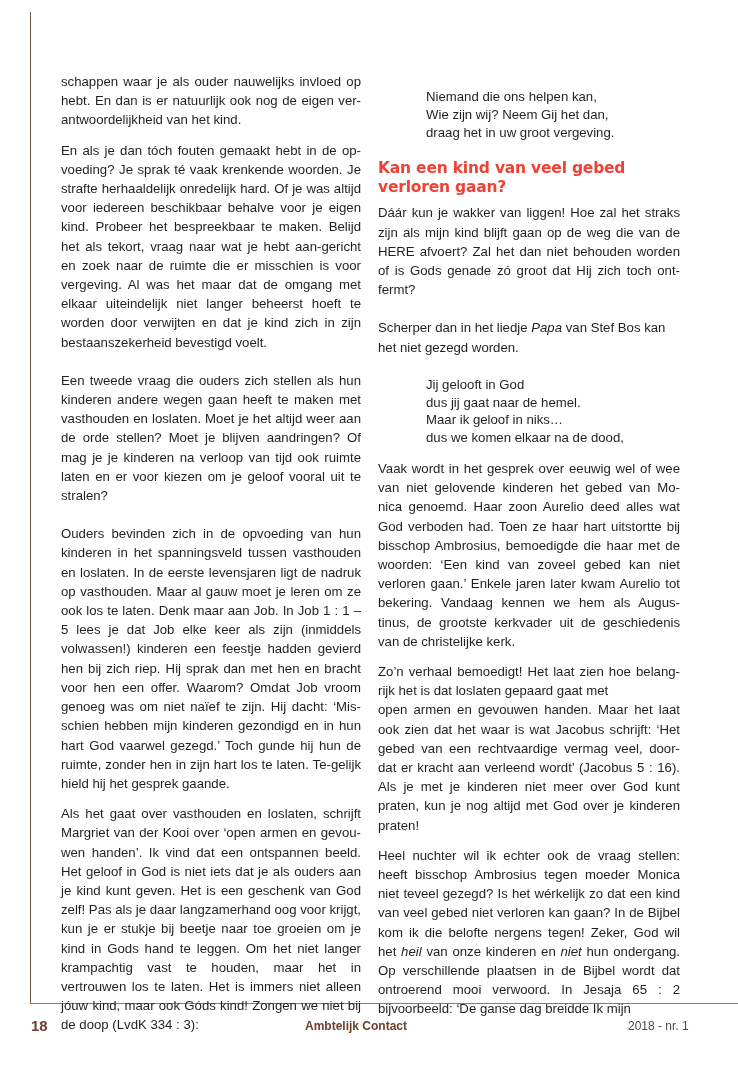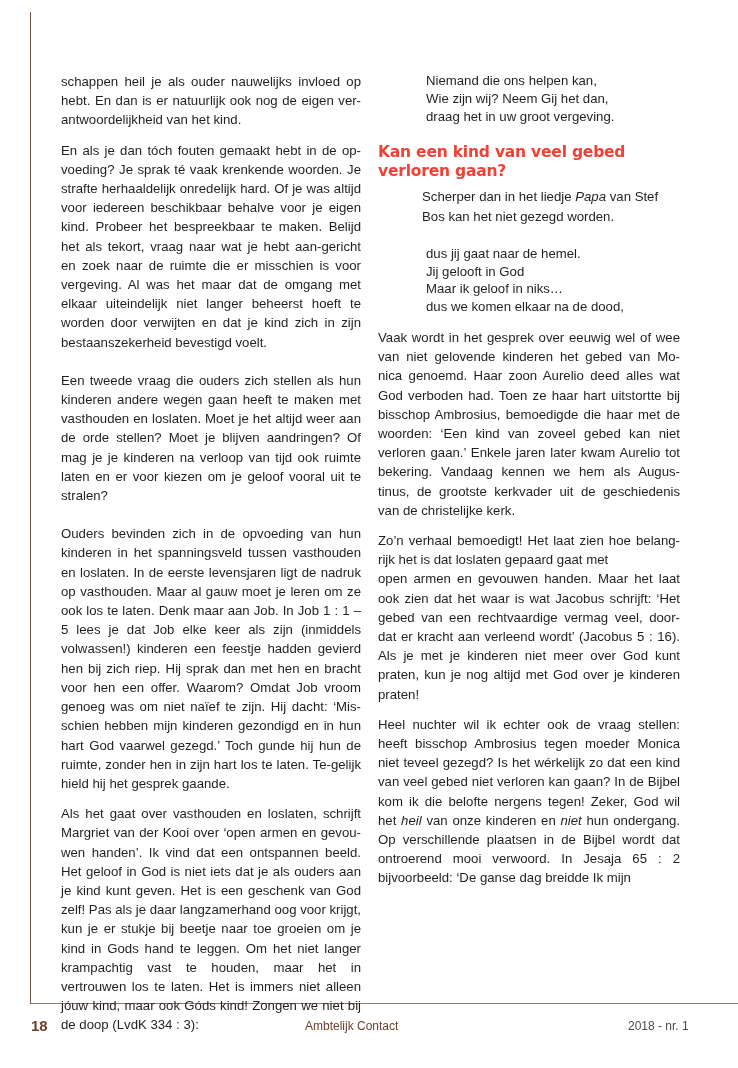--- a/index.html
+++ b/index.html
@@ -33,21 +33,21 @@
       line-height: 19.2px;
     }
     .col-left { left: 61px; }
     .col-right { left: 378px; width: 302px; }
     .col p {
       margin: 0 0 11px 0;
       text-align: justify;
       hyphens: manual;
     }
     .col p.gap-after { margin-bottom: 19px; }
-    .col p.ragged { text-align: left; margin-left: 44px; }
+    .col p.ragged { text-align: left; }
     h2.section-heading {
       margin: 12px 1px 6px 0;
       color: #ef4136;
       font-family: "DejaVu Sans", sans-serif;
       font-weight: bold;
       font-size: 15.5px;
       line-height: 19px;
       letter-spacing: -0.2px;
     }
     .verse {
@@ -70,58 +70,59 @@
       left: 31px;
       top: 0;
       font-weight: bold;
       font-size: 15px;
       color: #6d3f2a;
     }
     .magazine-name {
       position: absolute;
       left: 305px;
       top: 2px;
-      font-weight: normal;
+      font-weight: bold;
       font-size: 12px;
       color: #6d3f2a;
     }
     .issue {
       position: absolute;
       left: 620px;
       top: 2px;
       font-size: 12px;
       color: #4a4a4a;
       margin-left: 8px;
     }
     em { font-style: italic; }
   </style>
 </head>
 <body>
 
 <div class="frame"></div>
 
 <div class="col col-left">
-  <p>schappen heil je als ouder nauwelijks invloed op hebt. En dan is er natuurlijk ook nog de eigen ver-antwoordelijkheid van het kind.</p>
+  <p>schappen waar je als ouder nauwelijks invloed op hebt. En dan is er natuurlijk ook nog de eigen ver-antwoordelijkheid van het kind.</p>
   <p class="gap-after">En als je dan tóch fouten gemaakt hebt in de op-voeding? Je sprak té vaak krenkende woorden. Je strafte herhaaldelijk onredelijk hard. Of je was altijd voor iedereen beschikbaar behalve voor je eigen kind. Probeer het bespreekbaar te maken. Belijd het als tekort, vraag naar wat je hebt aan-gericht en zoek naar de ruimte die er misschien is voor vergeving. Al was het maar dat de omgang met elkaar uiteindelijk niet langer beheerst hoeft te worden door verwijten en dat je kind zich in zijn bestaanszekerheid bevestigd voelt.</p>
   <p class="gap-after">Een tweede vraag die ouders zich stellen als hun kinderen andere wegen gaan heeft te maken met vasthouden en loslaten. Moet je het altijd weer aan de orde stellen? Moet je blijven aandringen? Of mag je je kinderen na verloop van tijd ook ruimte laten en er voor kiezen om je geloof vooral uit te stralen?</p>
   <p>Ouders bevinden zich in de opvoeding van hun kinderen in het spanningsveld tussen vasthouden en loslaten. In de eerste levensjaren ligt de nadruk op vasthouden. Maar al gauw moet je leren om ze ook los te laten. Denk maar aan Job. In Job 1 : 1 – 5 lees je dat Job elke keer als zijn (inmiddels volwassen!) kinderen een feestje hadden gevierd hen bij zich riep. Hij sprak dan met hen en bracht voor hen een offer. Waarom? Omdat Job vroom genoeg was om niet naïef te zijn. Hij dacht: ‘Mis-schien hebben mijn kinderen gezondigd en in hun hart God vaarwel gezegd.’ Toch gunde hij hun de ruimte, zonder hen in zijn hart los te laten. Te-gelijk hield hij het gesprek gaande.</p>
   <p>Als het gaat over vasthouden en loslaten, schrijft Margriet van der Kooi over ‘open armen en gevou-wen handen’. Ik vind dat een ontspannen beeld. Het geloof in God is niet iets dat je als ouders aan je kind kunt geven. Het is een geschenk van God zelf! Pas als je daar langzamerhand oog voor krijgt, kun je er stukje bij beetje naar toe groeien om je kind in Gods hand te leggen. Om het niet langer krampachtig vast te houden, maar het in vertrouwen los te laten. Het is immers niet alleen jóuw kind, maar ook Góds kind! Zongen we niet bij de doop (LvdK 334 : 3):</p>
 </div>
 
 <div class="col col-right">
-  <div class="verse" style="margin-top:0; margin-bottom:18px;">
+  <div class="verse" style="margin-top:16px; margin-bottom:18px;">
     <div>Niemand die ons helpen kan,</div>
     <div>Wie zijn wij? Neem Gij het dan,</div>
     <div>draag het in uw groot vergeving.</div>
   </div>
   <h2 class="section-heading" style="margin-top:6px; width:250px;">Kan een kind van veel gebed verloren gaan?</h2>
+  <p class="gap-after">Dáár kun je wakker van liggen! Hoe zal het straks zijn als mijn kind blijft gaan op de weg die van de HERE afvoert? Zal het dan niet behouden worden of is Gods genade zó groot dat Hij zich toch ont-fermt?</p>
   <p class="gap-after ragged"><span>Scherper dan in het liedje </span><em>Papa</em><span> van Stef Bos kan het niet gezegd worden.</span></p>
   <div class="verse">
+    <div>Jij gelooft in God</div>
     <div>dus jij gaat naar de hemel.</div>
-    <div>Jij gelooft in God</div>
     <div>Maar ik geloof in niks…</div>
     <div>dus we komen elkaar na de dood,</div>
   </div>
   <p>Vaak wordt in het gesprek over eeuwig wel of wee van niet gelovende kinderen het gebed van Mo-nica genoemd. Haar zoon Aurelio deed alles wat God verboden had. Toen ze haar hart uitstortte bij bisschop Ambrosius, bemoedigde die haar met de woorden: ‘Een kind van zoveel gebed kan niet verloren gaan.’ Enkele jaren later kwam Aurelio tot bekering. Vandaag kennen we hem als Augus-tinus, de grootste kerkvader uit de geschiedenis van de christelijke kerk.</p>
   <p><span>Zo’n verhaal bemoedigt! Het laat zien hoe belang-rijk het is dat loslaten gepaard gaat met</span><br><span>open armen en gevouwen handen. Maar het laat ook zien dat het waar is wat Jacobus schrijft: ‘Het gebed van een rechtvaardige vermag veel, door-dat er kracht aan verleend wordt’ (Jacobus 5 : 16). Als je met je kinderen niet meer over God kunt praten, kun je nog altijd met God over je kinderen praten!</span></p>
   <p><span>Heel nuchter wil ik echter ook de vraag stellen: heeft bisschop Ambrosius tegen moeder Monica niet teveel gezegd? Is het wérkelijk zo dat een kind van veel gebed niet verloren kan gaan? In de Bijbel kom ik die belofte nergens tegen! Zeker, God wil het </span><em>heil</em><span> van onze kinderen en </span><em>niet</em><span> hun ondergang. Op verschillende plaatsen in de Bijbel wordt dat ontroerend mooi verwoord. In Jesaja 65 : 2 bijvoorbeeld: ‘De ganse dag breidde Ik mijn</span></p>
 </div>
 
 <div class="footer">
   <span class="page-number">18</span>

